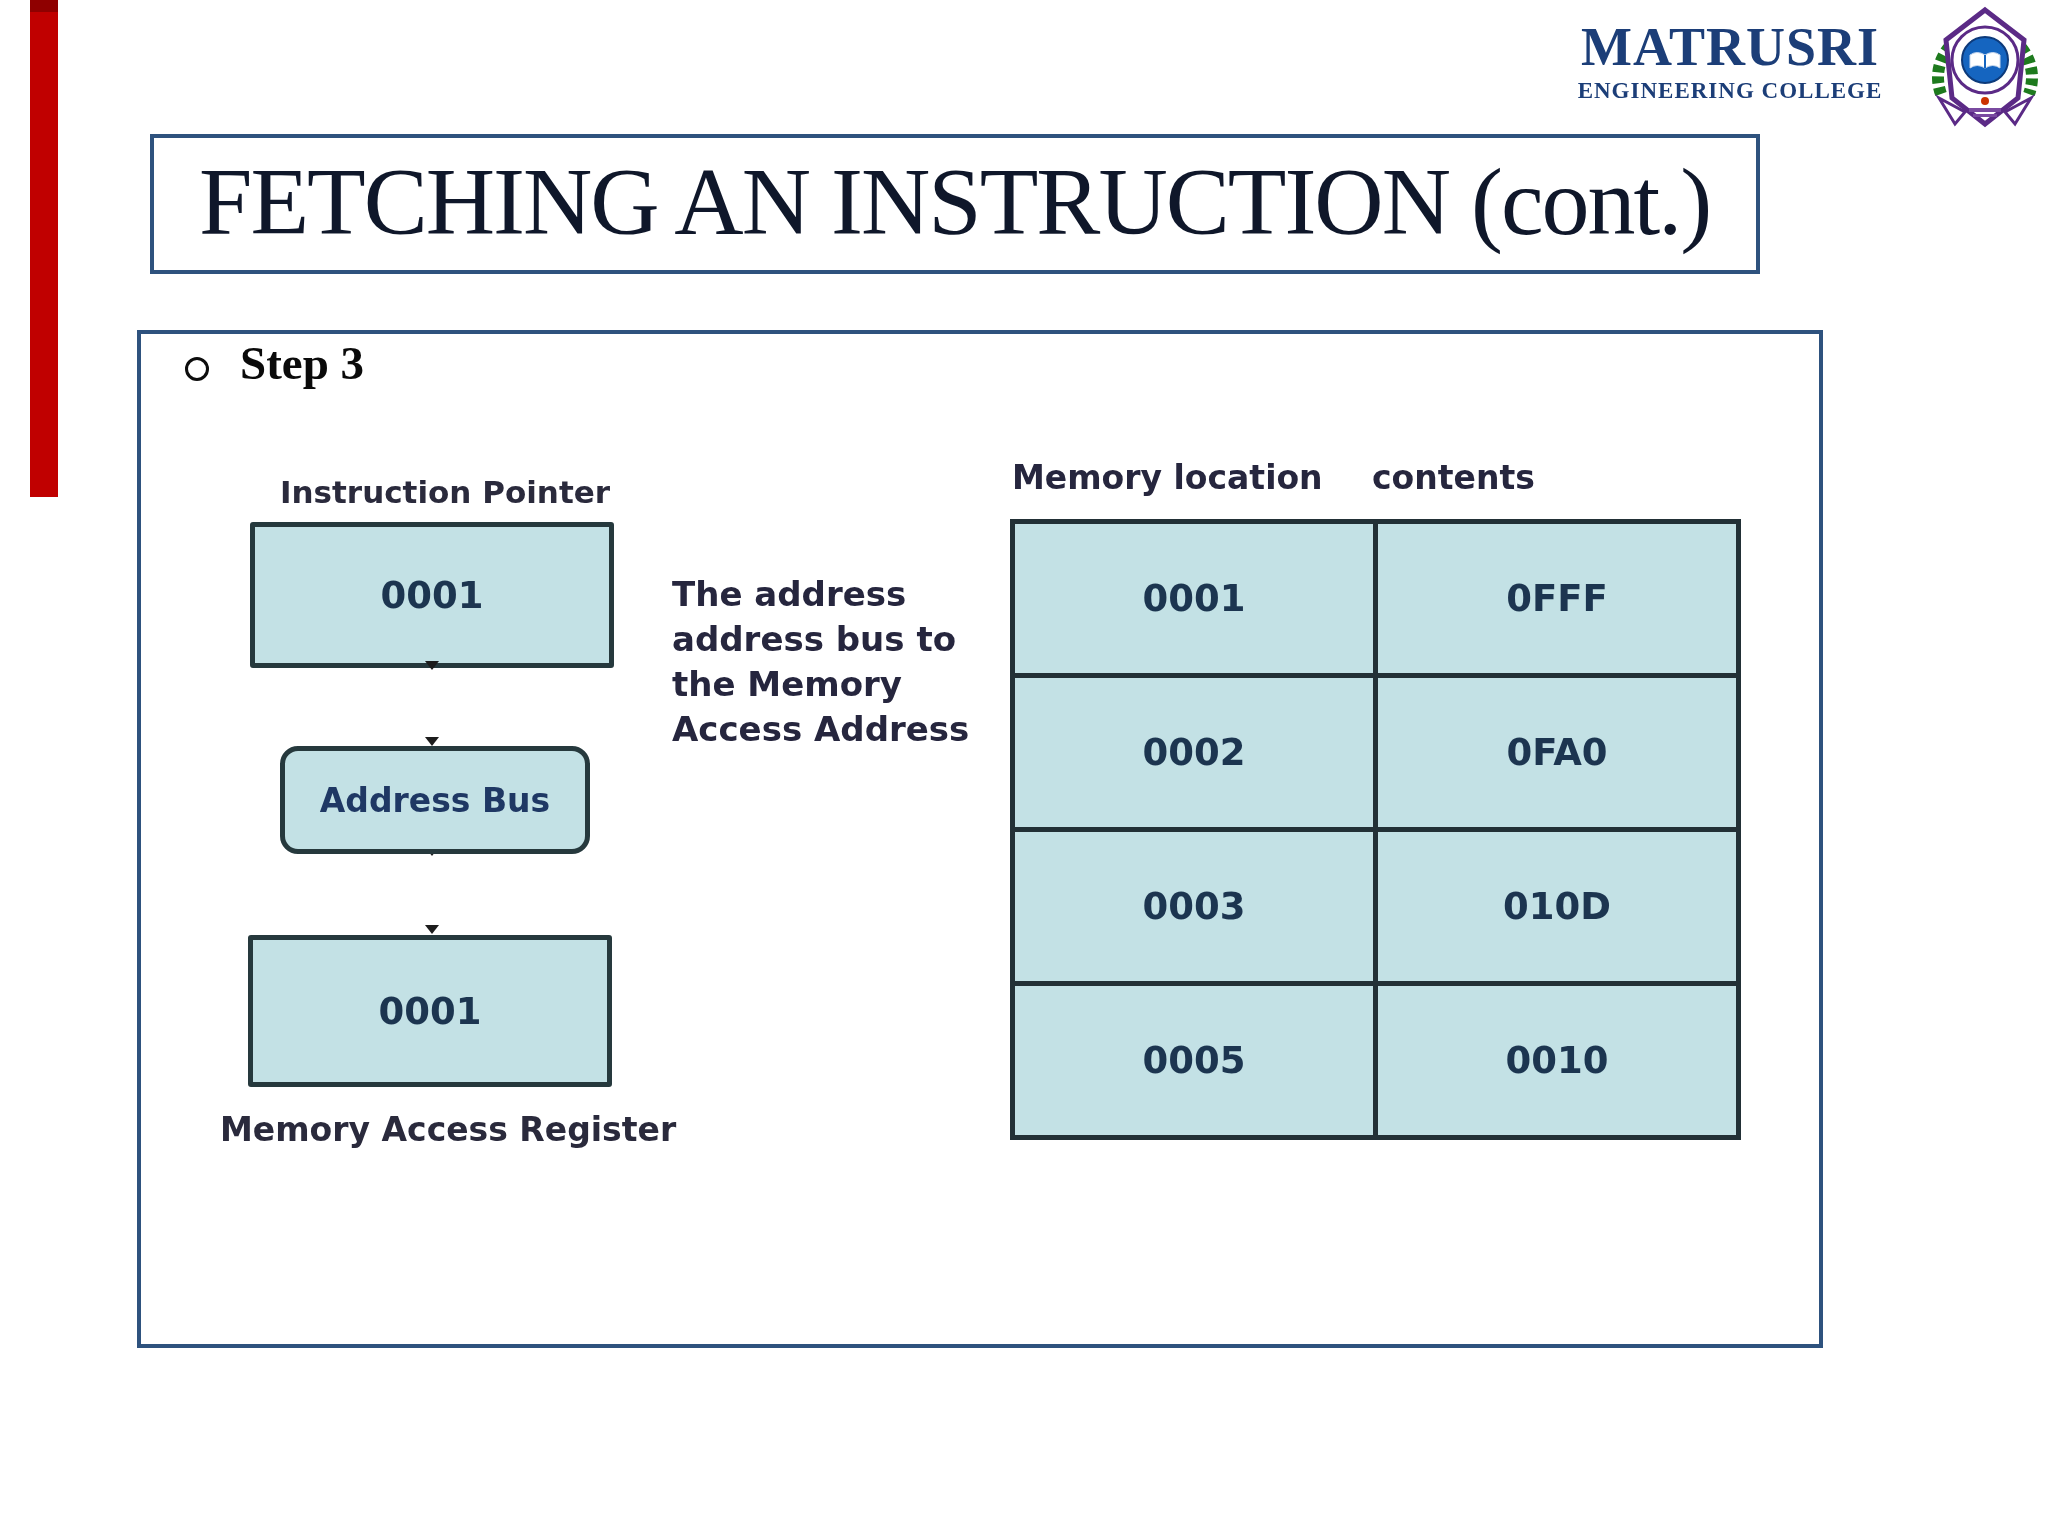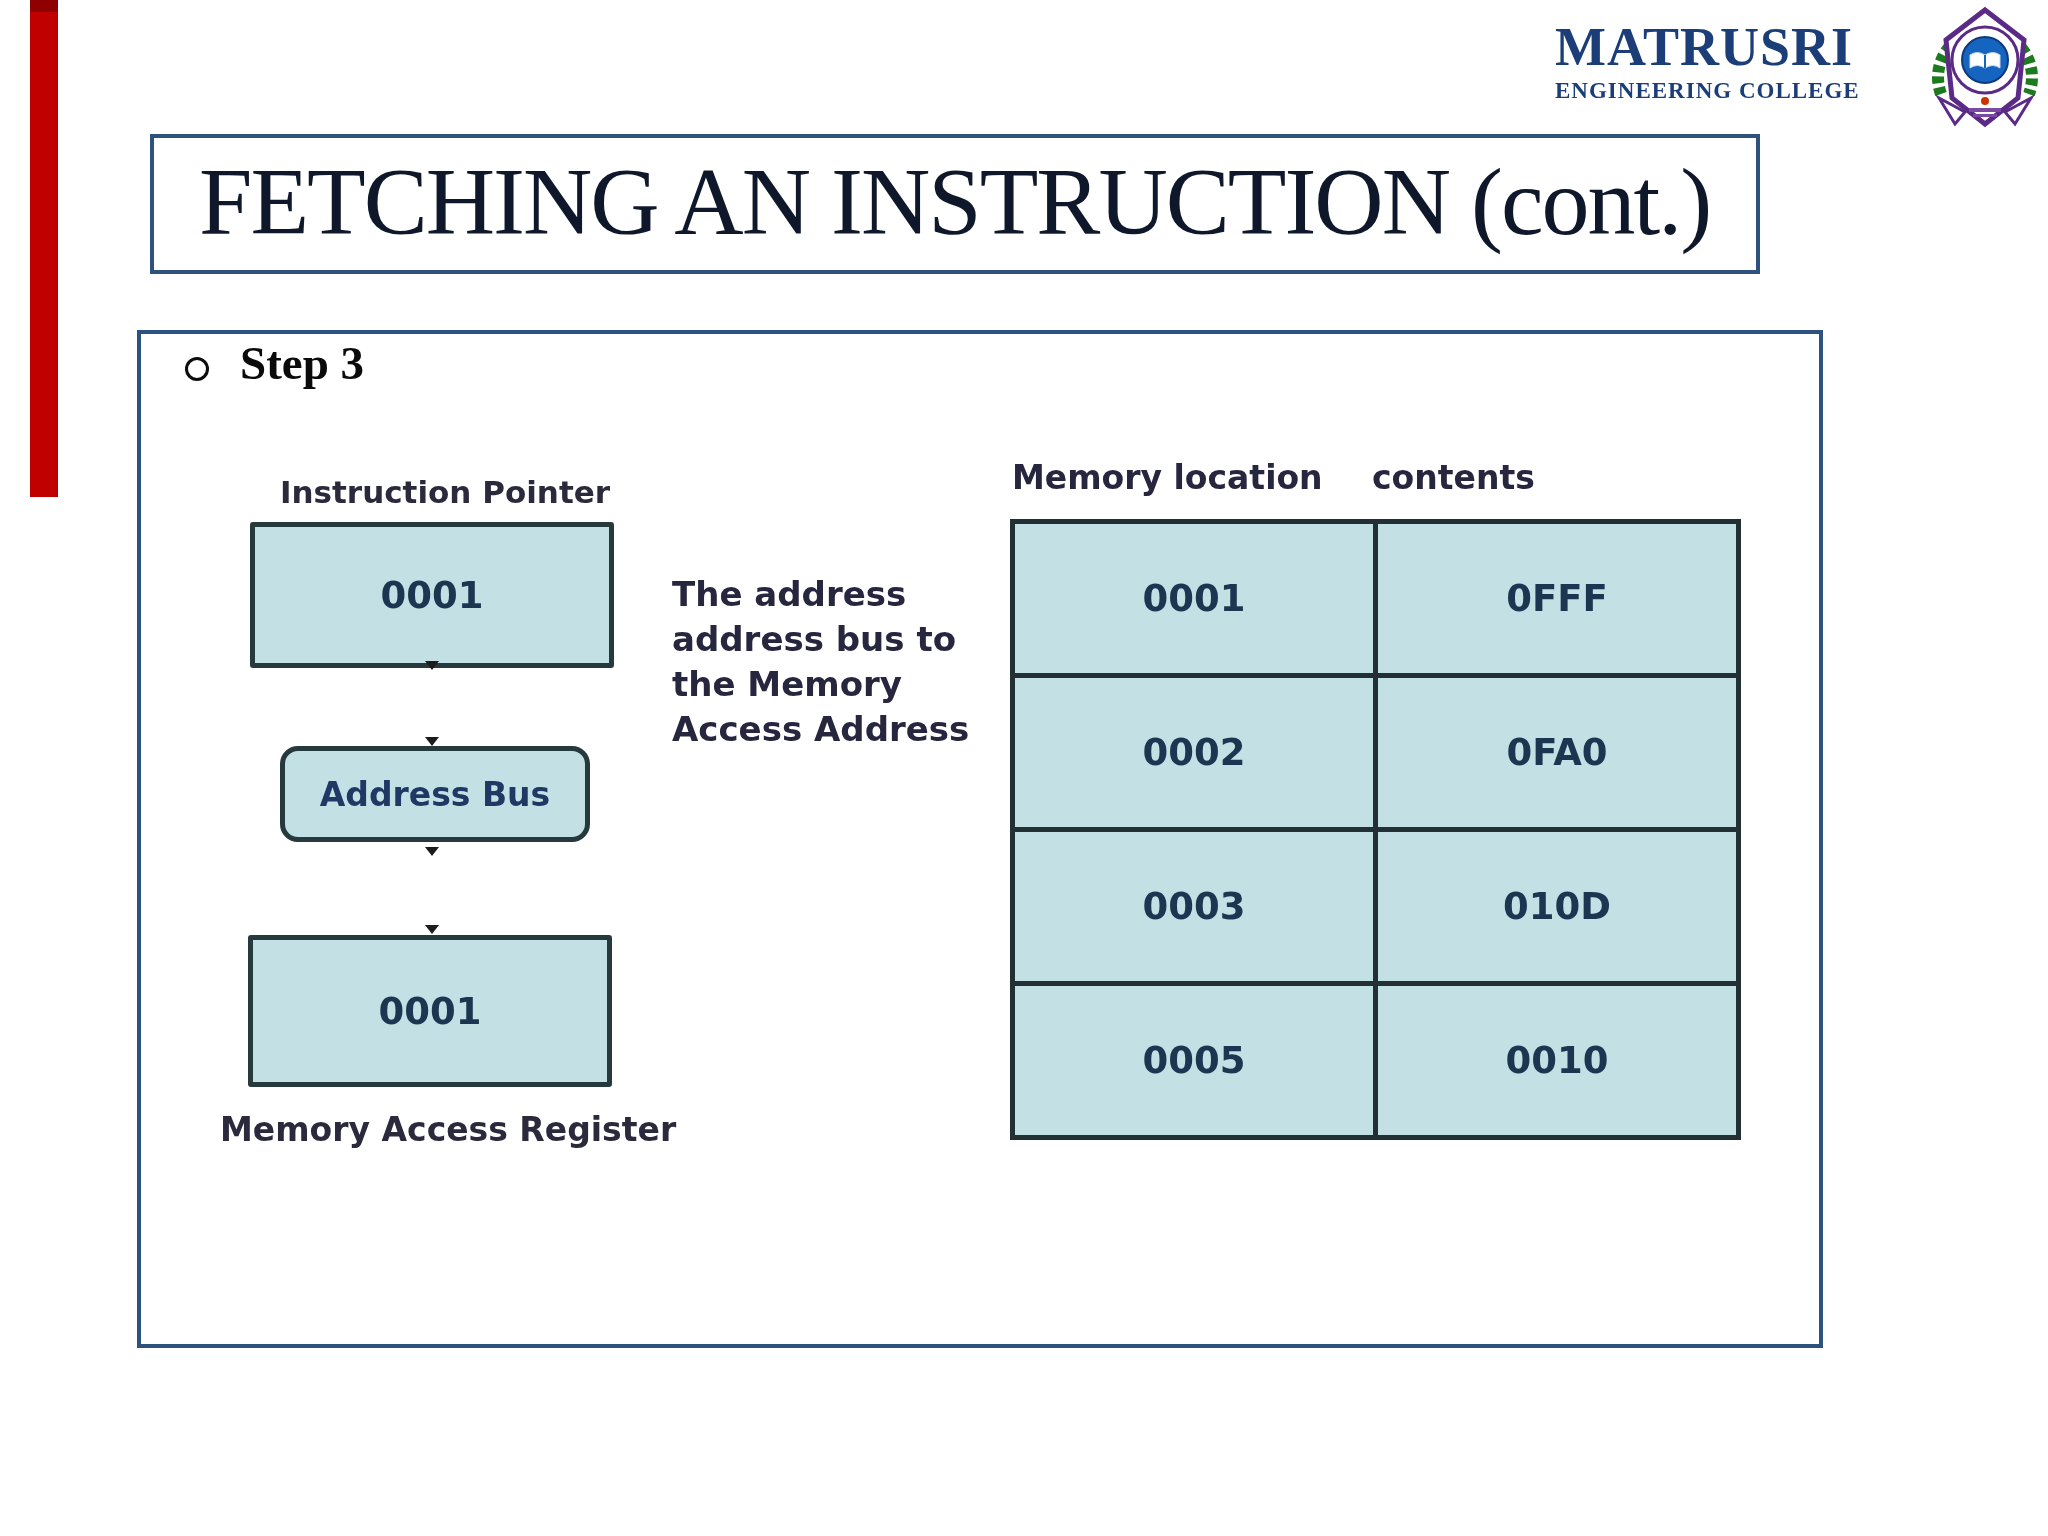--- a/index.html
+++ b/index.html
@@ -4,21 +4,21 @@
 <style>
   html,body{margin:0;padding:0;background:#ffffff;}
   .slide{position:relative;width:2048px;height:1536px;background:#ffffff;overflow:hidden;
          font-family:"DejaVu Sans",sans-serif;}
 
   
   .accent-bar{position:absolute;left:30px;top:0;width:28px;height:497px;
               background:linear-gradient(#8f0000 0 12px,#c00000 12px);}
 
   
-  .logo-text{position:absolute;left:1555px;top:18px;width:350px;text-align:left;
+  .logo-text{position:absolute;left:1555px;top:18px;width:350px;text-align:center;
              font-family:"Liberation Serif",serif;color:#1c3e78;}
   .logo-main{font-size:54px;font-weight:bold;letter-spacing:1px;line-height:58px;}
   .logo-sub{font-size:23px;font-weight:bold;letter-spacing:1px;line-height:30px;}
   .emblem{position:absolute;left:1925px;top:2px;width:120px;height:128px;}
 
   
   .title-box{position:absolute;left:150px;top:134px;width:1610px;height:140px;
              border:4px solid #2e527e;box-sizing:border-box;display:flex;align-items:center;}
   .title-text{font-family:"Liberation Serif",serif;font-size:96px;letter-spacing:-2px;
               color:#0f172a;white-space:nowrap;padding-left:45px;padding-bottom:6px;}
@@ -89,21 +89,21 @@
   <div class="diag-label" style="left:255px;top:474px;width:380px;">Instruction Pointer</div>
   <div class="reg-box" style="left:250px;top:522px;width:364px;height:146px;">
     <span>0001</span>
   </div>
 
   <div class="nub" style="left:425px;top:661px;"></div>
   <div class="nub" style="left:425px;top:737px;"></div>
   <div class="nub" style="left:425px;top:847px;"></div>
   <div class="nub" style="left:425px;top:925px;"></div>
 
-  <div class="bus-box" style="left:280px;top:746px;width:310px;height:96px;align-items:center;">
+  <div class="bus-box" style="left:280px;top:746px;width:310px;height:108px;align-items:center;">
     <span>Address Bus</span>
   </div>
 
   <div class="reg-box" style="left:248px;top:935px;width:364px;height:152px;">
     <span>0001</span>
   </div>
   <div class="diag-label" style="left:220px;top:1110px;width:480px;font-size:33px;text-align:left;">Memory Access Register</div>
 
   <div class="explain">
     <div>The address</div>

